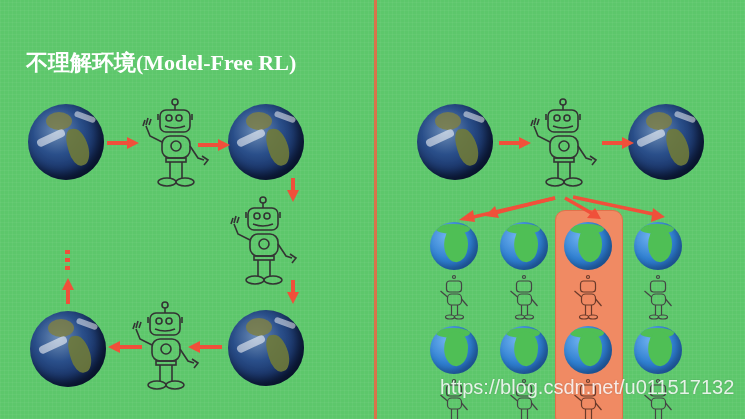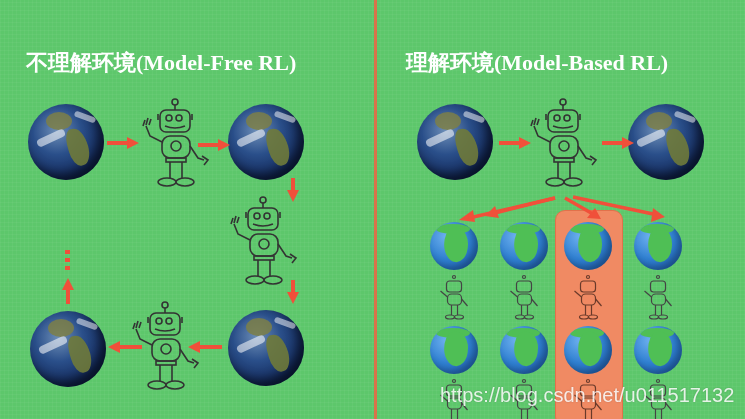--- a/index.html
+++ b/index.html
@@ -20,31 +20,30 @@
   .earth .cloud { position:absolute; left:8px; top:30px; width:30px; height:8px; border-radius:4px; background:rgba(255,255,255,0.55); transform:rotate(-25deg); }
   .earth .cloud2 { position:absolute; left:46px; top:10px; width:22px; height:6px; border-radius:3px; background:rgba(255,255,255,0.5); transform:rotate(20deg); }
   .globe { position:absolute; width:48px; height:48px; border-radius:50%;
     background: radial-gradient(circle at 35% 30%, #6fb2f0 0%, #2f7fd0 50%, #1c56a8 100%); box-shadow: inset -4px -4px 6px rgba(0,0,0,0.25); overflow:hidden; }
   .globe .af { position:absolute; left:14px; top:6px; width:24px; height:34px; background:#4fbf55; border-radius:40% 55% 45% 60%; transform:rotate(8deg); }
   .globe .eu { position:absolute; left:6px; top:2px; width:34px; height:10px; background:#4fbf55; border-radius:50%; }
   .robot { position:absolute; }
   .robot svg { display:block; }
   .arrow { position:absolute; }
   .highlight { position:absolute; left:555px; top:210px; width:66px; height:215px; background:#f08a63; border-radius:10px; border:1px solid #e2714b; }
-  .watermark { position:absolute; left:440px; top:384px; color:rgba(255,255,255,0.85); font-size:20px; font-family:"Liberation Sans", sans-serif; white-space:nowrap; text-shadow:0 0 2px rgba(0,0,0,0.2); }
+  .watermark { position:absolute; left:440px; top:376px; color:rgba(255,255,255,0.85); font-size:20px; font-family:"Liberation Sans", sans-serif; white-space:nowrap; text-shadow:0 0 2px rgba(0,0,0,0.2); }
 </style>
 </head>
 <body>
 
 <div class="canvas">
 
   <div class="divider"></div>
 
   <div class="title t-left">不理解环境(Model-Free RL)</div>
-  <div class="title t-right">理解环境(Model-Based RL)</div>
 
   <div class="highlight"></div>
 
   <div class="earth" style="left:28px;top:104px;">
       <div class="land2"></div>
       <div class="land1"></div>
       <div class="cloud"></div>
       <div class="cloud2"></div>
     </div>
   <div class="earth" style="left:228px;top:104px;">

